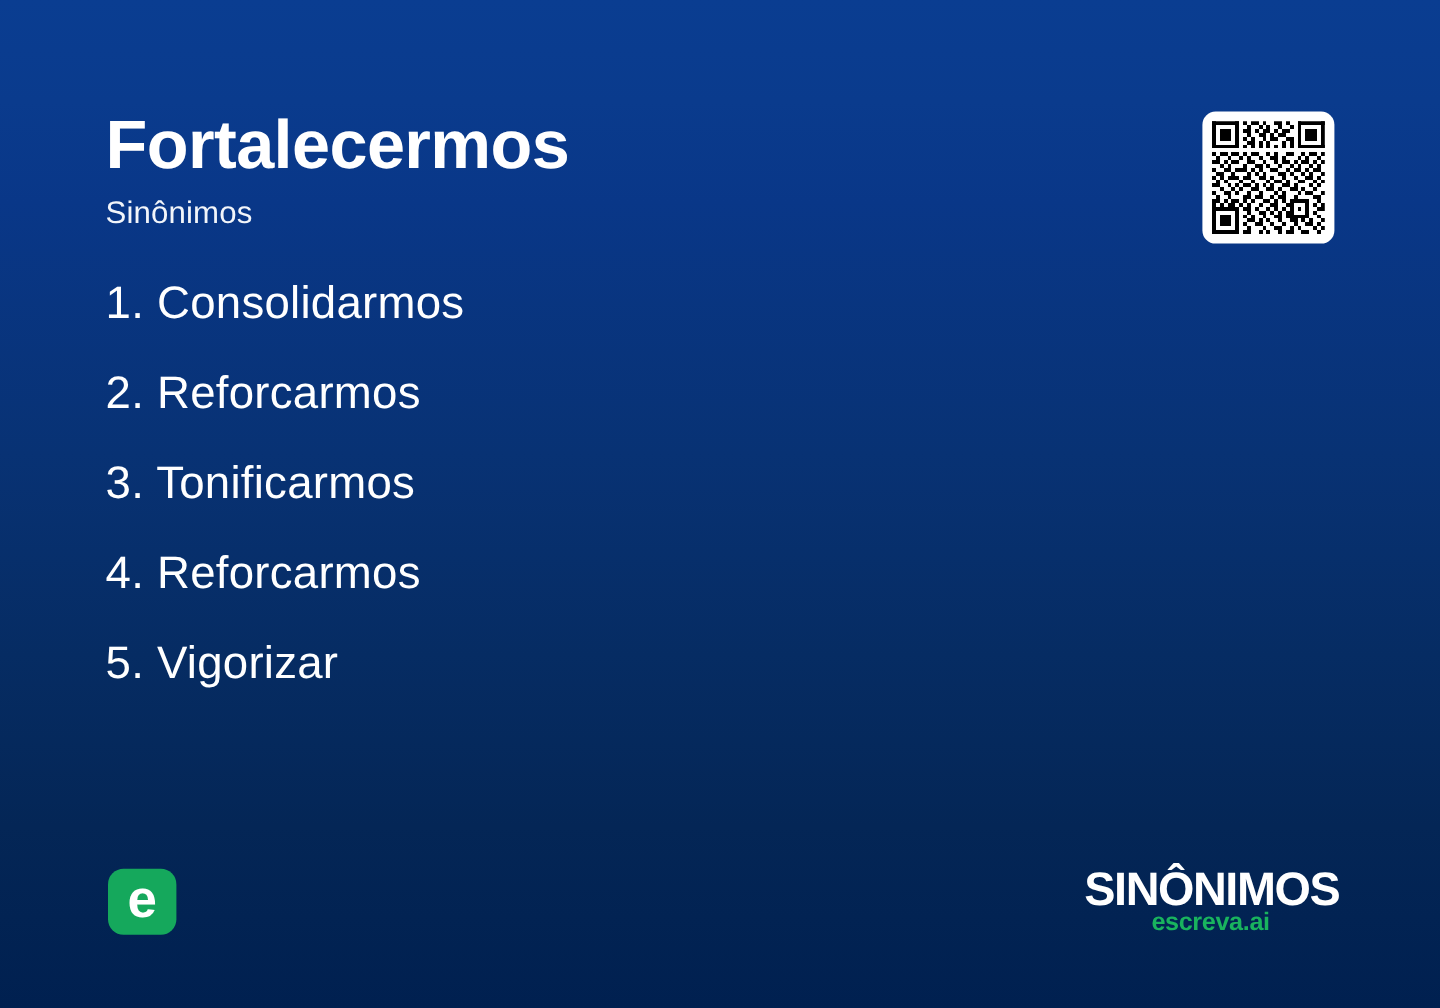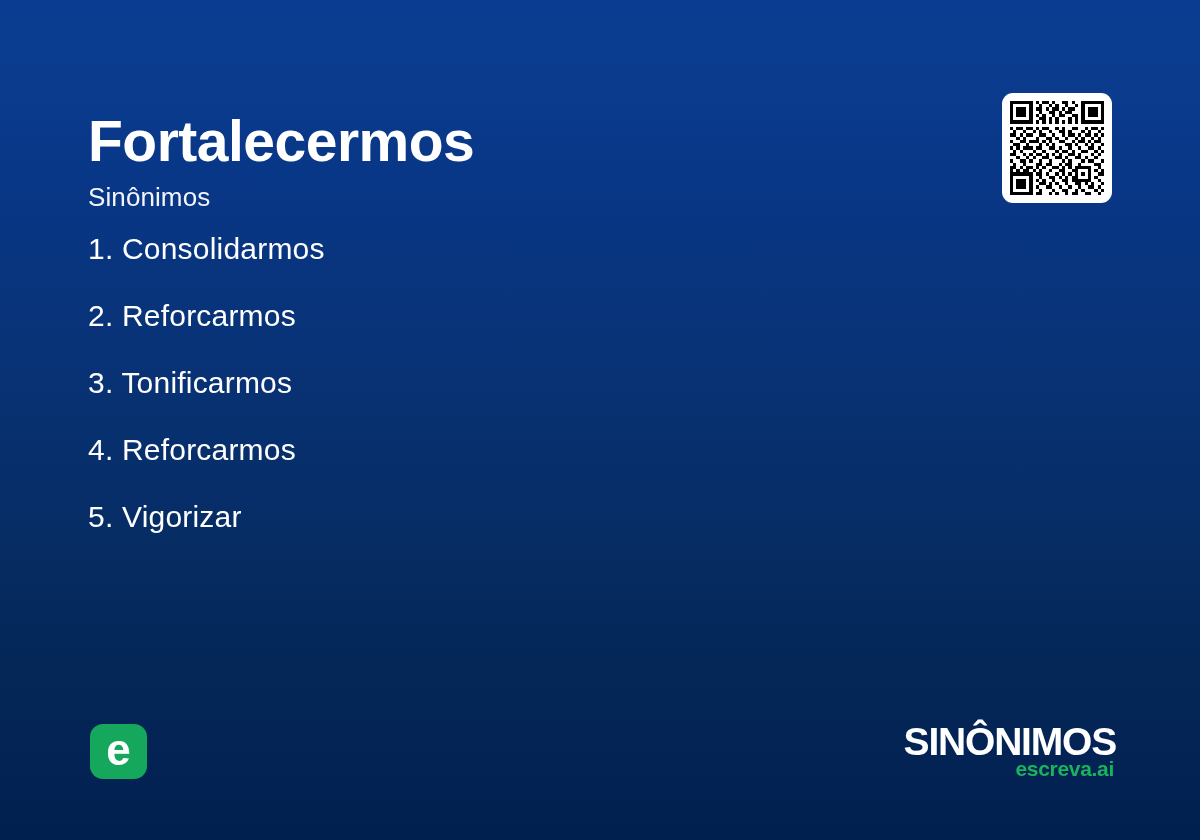--- a/index.html
+++ b/index.html
@@ -46,21 +46,20 @@
     width: 820px;
   }
 
   .word-title {
     font-size: 57px;
     font-weight: 700;
     line-height: 1.02;
     letter-spacing: -0.5px;
     color: #ffffff;
     white-space: nowrap;
-    margin-top: 20px;
   }
 
   .word-subtitle {
     margin-top: 12px;
     font-size: 26px;
     font-weight: 400;
     letter-spacing: 0.1px;
     color: #f2f5fa;
   }
 
@@ -81,21 +80,21 @@
 
   
   .syn-list {
     position: absolute;
     left: 88px;
     top: 234px;
     width: 700px;
     list-style: none;
   }
   .syn-item {
-    font-size: 30px;
+    font-size: 38px;
     font-weight: 400;
     line-height: 1;
     color: #ffffff;
     letter-spacing: 0.2px;
     margin-bottom: 37px;
     white-space: nowrap;
   }
   .syn-index { display: inline; }
   .syn-text  { display: inline; }
 
@@ -137,20 +136,21 @@
     display: block;
   }
   .brand-sub {
     font-size: 21px;
     font-weight: 700;
     letter-spacing: -0.3px;
     color: #19b35e;
     display: block;
     margin-top: -3px;
     margin-right: 2px;
+    text-align: center;
   }
 </style>
 </head>
 <body>
 
 <div class="card">
 
   <div class="header">
     <div class="word-title">Fortalecermos</div>
     <div class="word-subtitle">Sinônimos</div>

